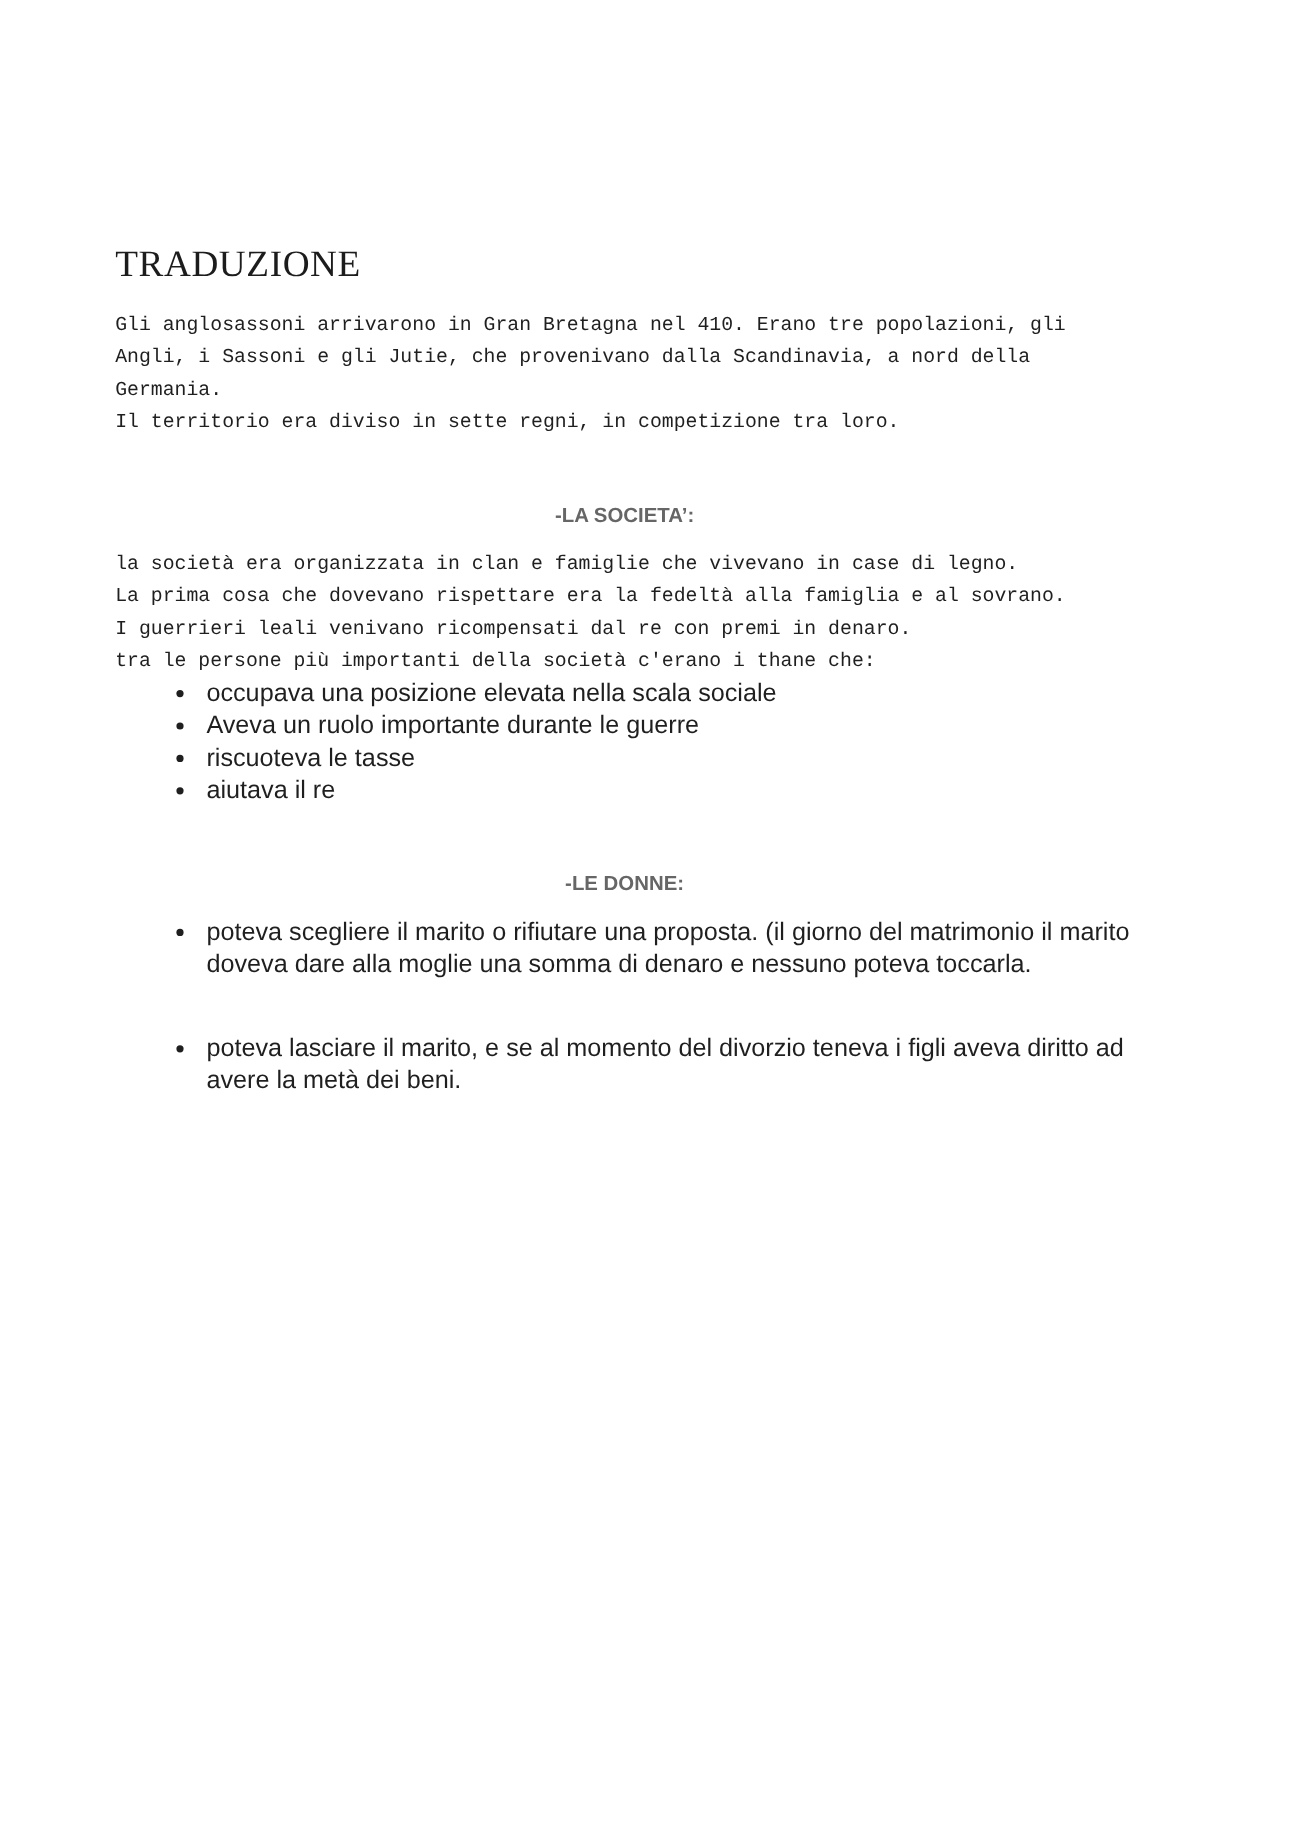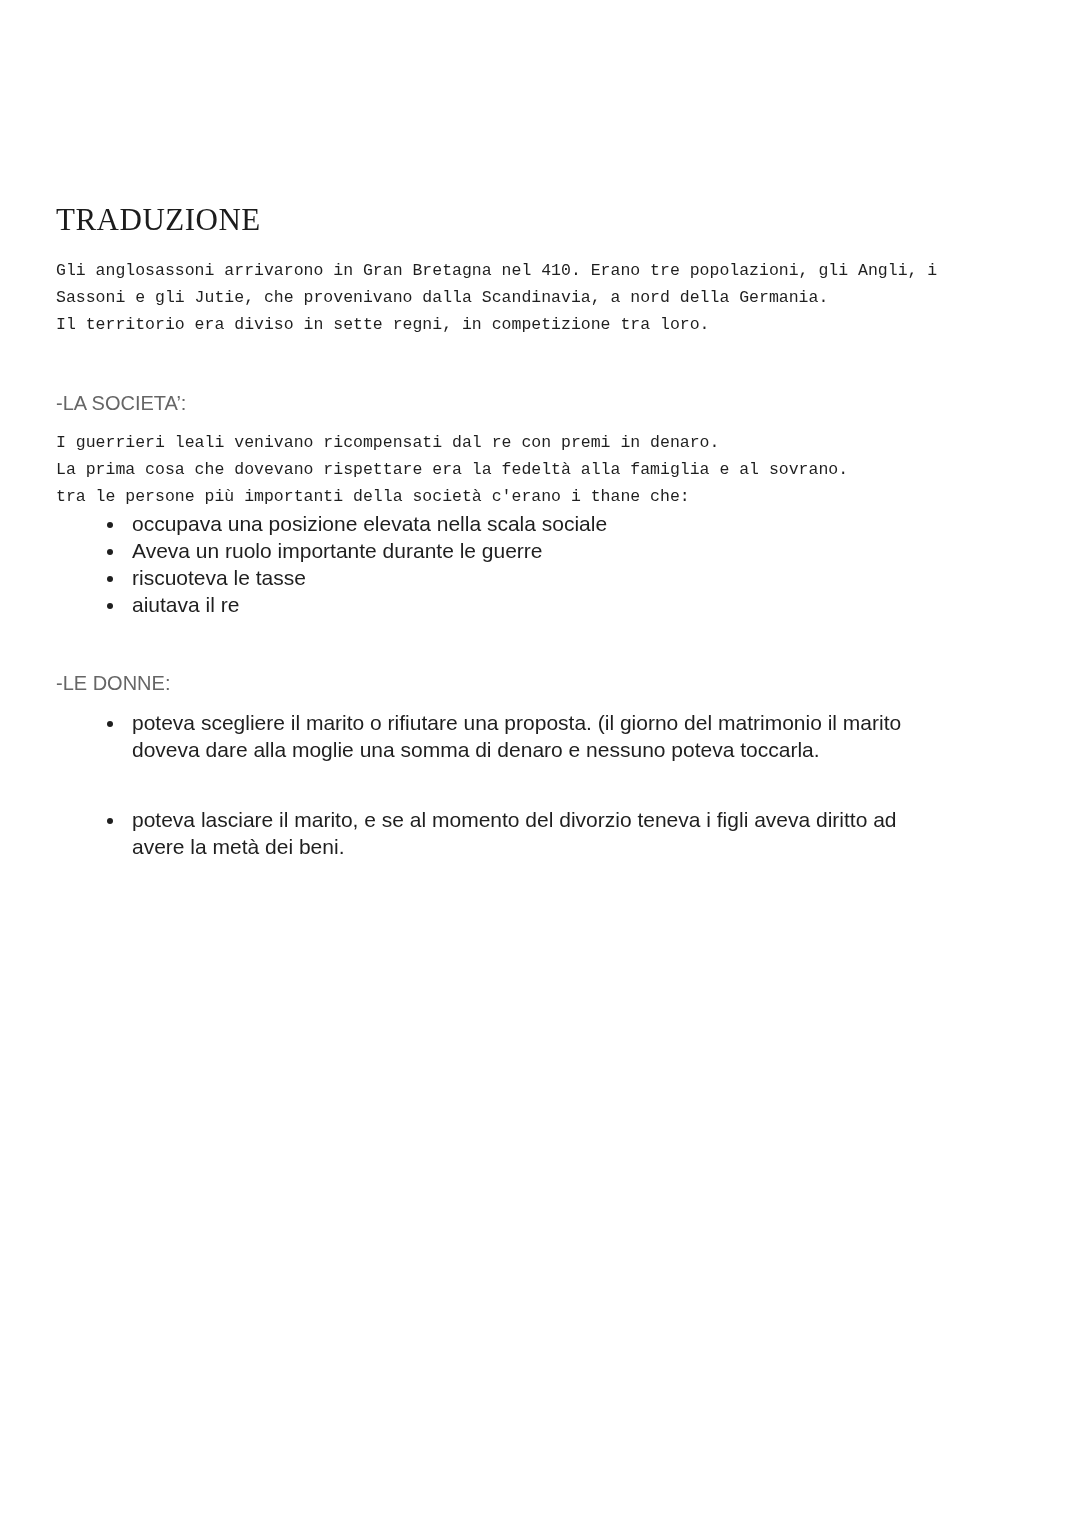--- a/index.html
+++ b/index.html
@@ -5,21 +5,21 @@
   html, body {
     margin: 0;
     padding: 0;
     background: #ffffff;
   }
   .doc-page {
     width: 1080px;
     height: 1525px;
     background: #ffffff;
     box-sizing: border-box;
-    padding: 203px 135px 0 56px;
+    padding: 203px 135px 0 96px;
     overflow: hidden;
     font-family: "Liberation Sans", sans-serif;
   }
   .page-title {
     font-family: "Liberation Serif", "DejaVu Serif", serif;
     font-weight: 500;
     font-size: 31px;
     line-height: 34px;
     letter-spacing: 0.5px;
     color: #1c1c1c;
@@ -29,25 +29,26 @@
     font-family: Liberation Mono, monospace;
     font-size: 16.5px;
     line-height: 27px;
     color: #1f1f1f;
     margin: 0;
   }
   .intro { margin: 0; }
   .section { margin-top: 54px; }
   .section-heading {
     font-family: "Liberation Sans", "DejaVu Sans", sans-serif;
-    font-size: 20px;
+    font-size: 17px;
     line-height: 22px;
-    font-weight: 400;
+    font-weight: 700;
     color: #666666;
     margin: 0 0 15px 0;
+    text-align: center;
   }
   ul.bullet-list {
     margin: 0;
     padding: 0 0 0 70px;
     list-style: disc outside;
   }
   ul.bullet-list li {
     font-family: "Liberation Sans", "DejaVu Sans", sans-serif;
     font-size: 21px;
     line-height: 27px;
@@ -65,22 +66,23 @@
 
   <div class="intro">
     <p class="body-text">Gli anglosassoni arrivarono in Gran Bretagna nel 410. Erano tre popolazioni, gli Angli, i Sassoni e gli Jutie, che provenivano dalla Scandinavia, a nord della Germania.</p>
     <p class="body-text">Il territorio era diviso in sette regni, in competizione tra loro.</p>
   </div>
 
   <div>
   <div class="section section-0">
     <h2 class="section-heading">-LA SOCIETA’:</h2>
     <div>
+          <p class="body-text">la società era organizzata in clan e famiglie che vivevano in case di legno.</p>
+          <p class="body-text">La prima cosa che dovevano rispettare era la fedeltà alla famiglia e al sovrano.</p>
           <p class="body-text">I guerrieri leali venivano ricompensati dal re con premi in denaro.</p>
-          <p class="body-text">La prima cosa che dovevano rispettare era la fedeltà alla famiglia e al sovrano.</p>
           <p class="body-text">tra le persone più importanti della società c'erano i thane che:</p>
         </div>
     <ul class="bullet-list">
           <li>occupava una posizione elevata nella scala sociale</li>
           <li>Aveva un ruolo importante durante le guerre</li>
           <li>riscuoteva le tasse</li>
           <li>aiutava il re</li>
         </ul>
   </div>
 

